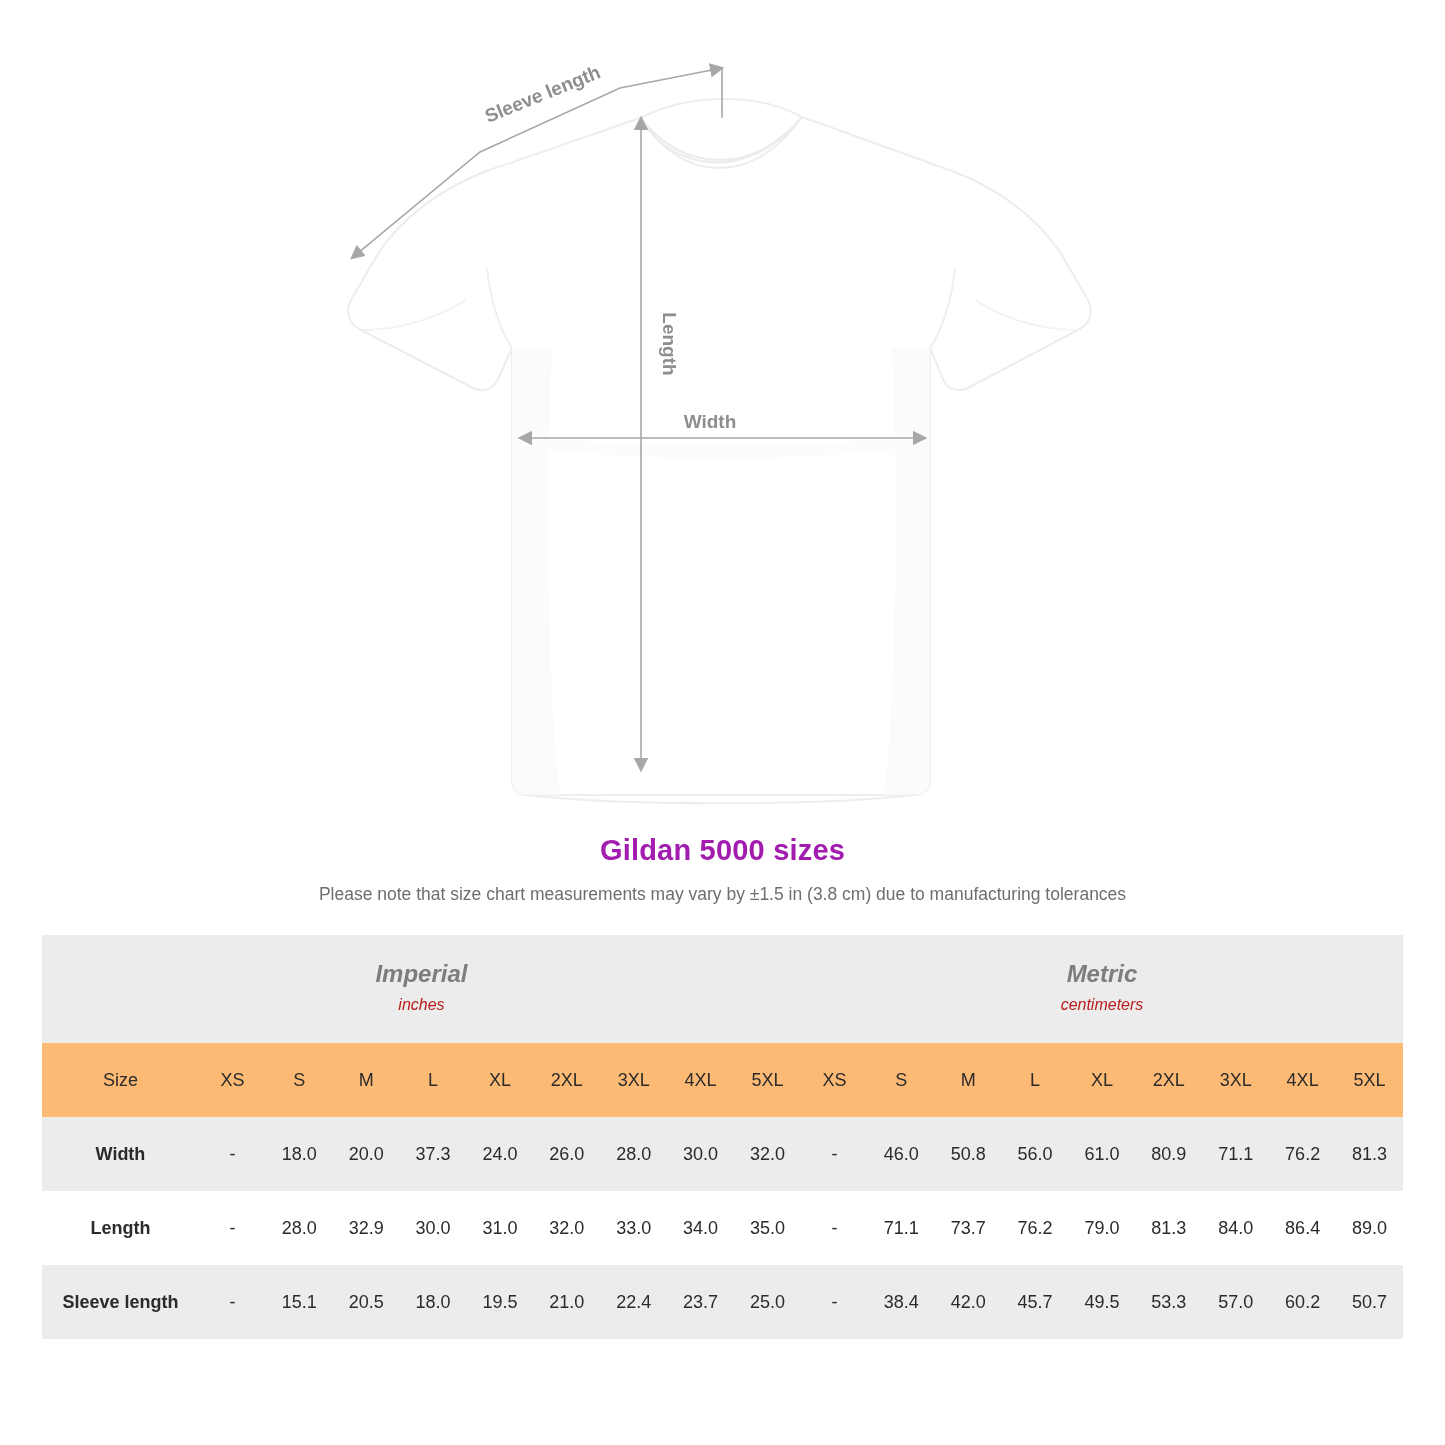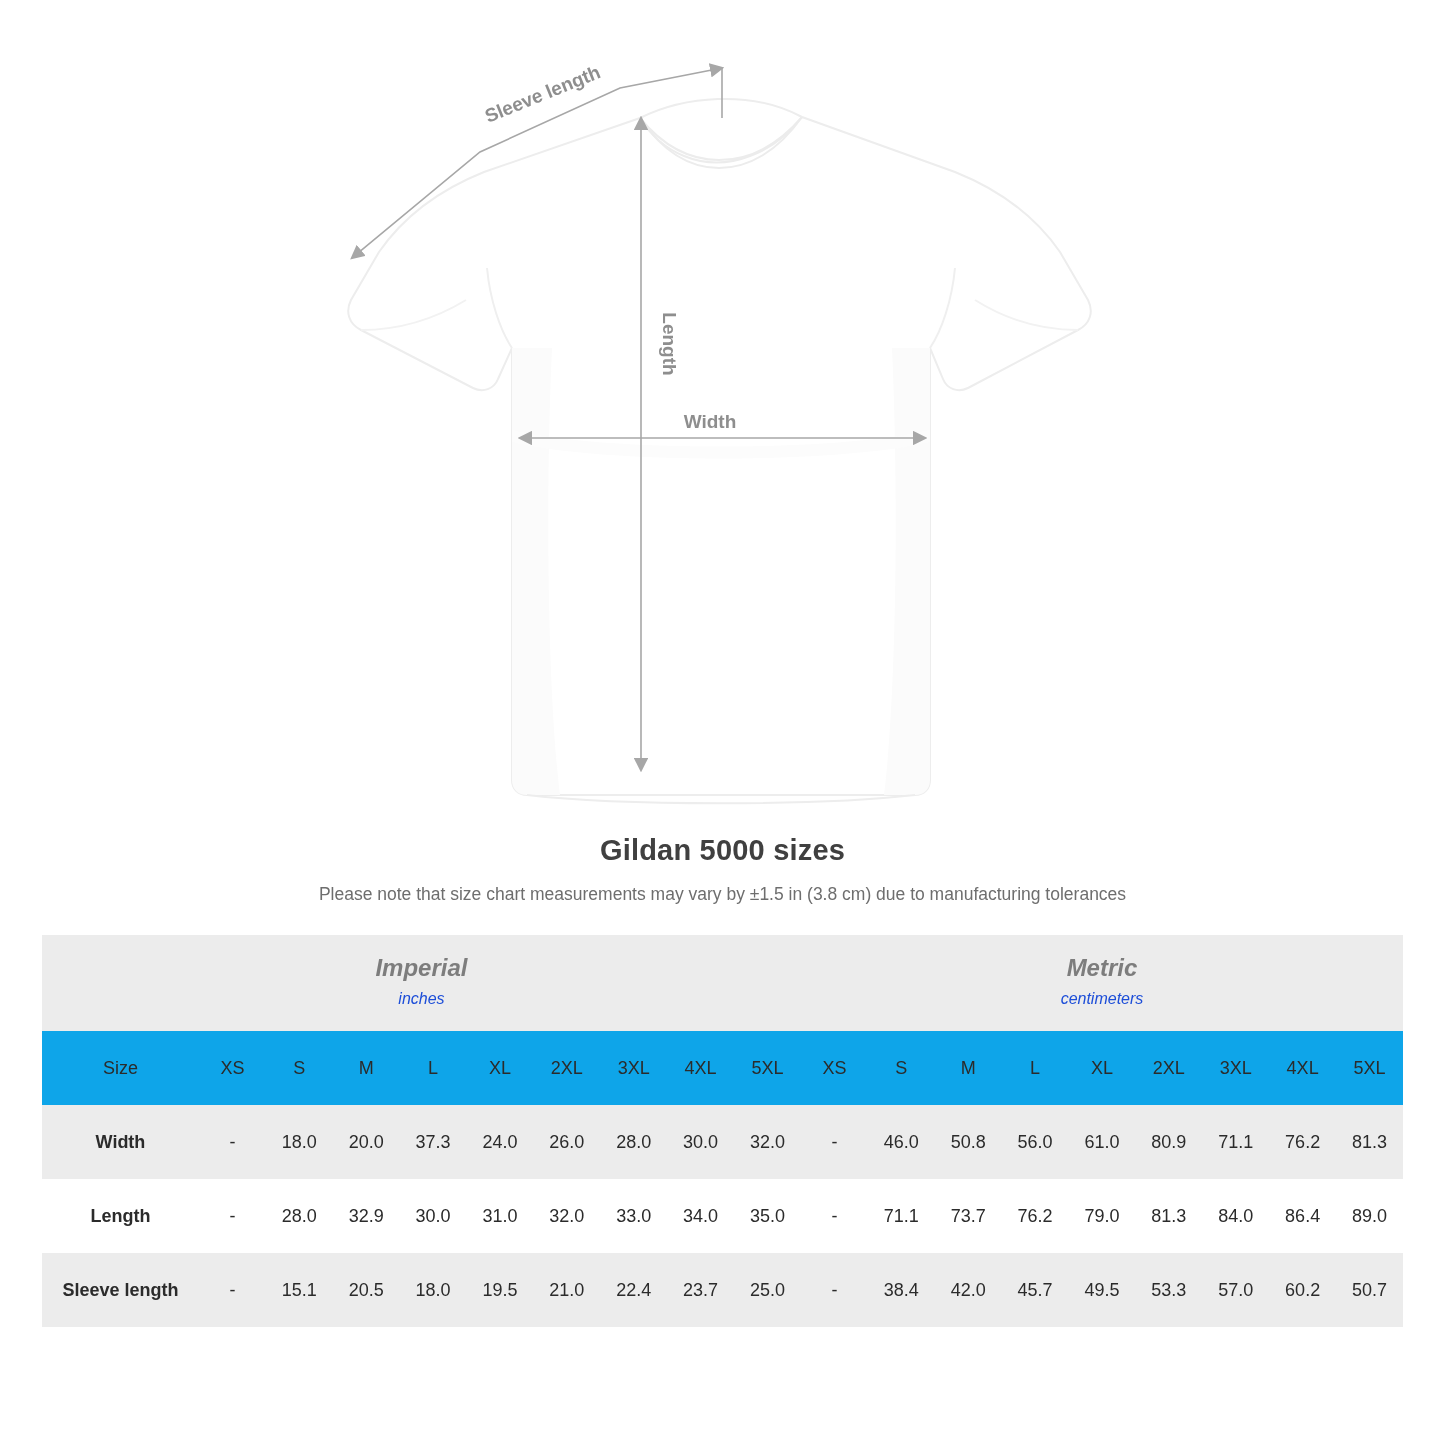--- a/index.html
+++ b/index.html
@@ -32,21 +32,21 @@
   }
 
   
   .title-block {
     text-align: center;
     margin-top: 4px;
   }
   .chart-title {
     font-size: 29px;
     font-weight: bold;
-    color: #404040;
+    color: #a21caf;
     letter-spacing: .2px;
   }
   .chart-note {
     font-size: 17.5px;
     color: #6e6e6e;
     margin-top: 17px;
   }
 
   
   .table-wrap {
@@ -59,43 +59,43 @@
   }
   table.size-table td,
   table.size-table th {
     text-align: center;
     vertical-align: middle;
     font-weight: normal;
     padding: 0;
   }
 
   .unit-head-row td {
-    height: 96px;
+    height: 108px;
     background: #ececec;
   }
   .unit-title {
     font-size: 24px;
     font-style: italic;
     font-weight: bold;
     color: #7d7d7d;
     line-height: 1.35;
   }
   .unit-sub {
     font-size: 16px;
     font-style: italic;
-    color: #1d4ed8;
+    color: #b91c1c;
     line-height: 1.9;
   }
 
   .hdr-row td {
     height: 74px;
     font-size: 18px;
     font-weight: bold;
     color: #2b2b2b;
-    background: #0ea5e9;
+    background: #fdba74;
   }
   .hdr-row td.rowlabel {
     font-size: 18px;
   }
 
   .data-row td {
     height: 74px;
     font-size: 18px;
     color: #2b2b2b;
   }

